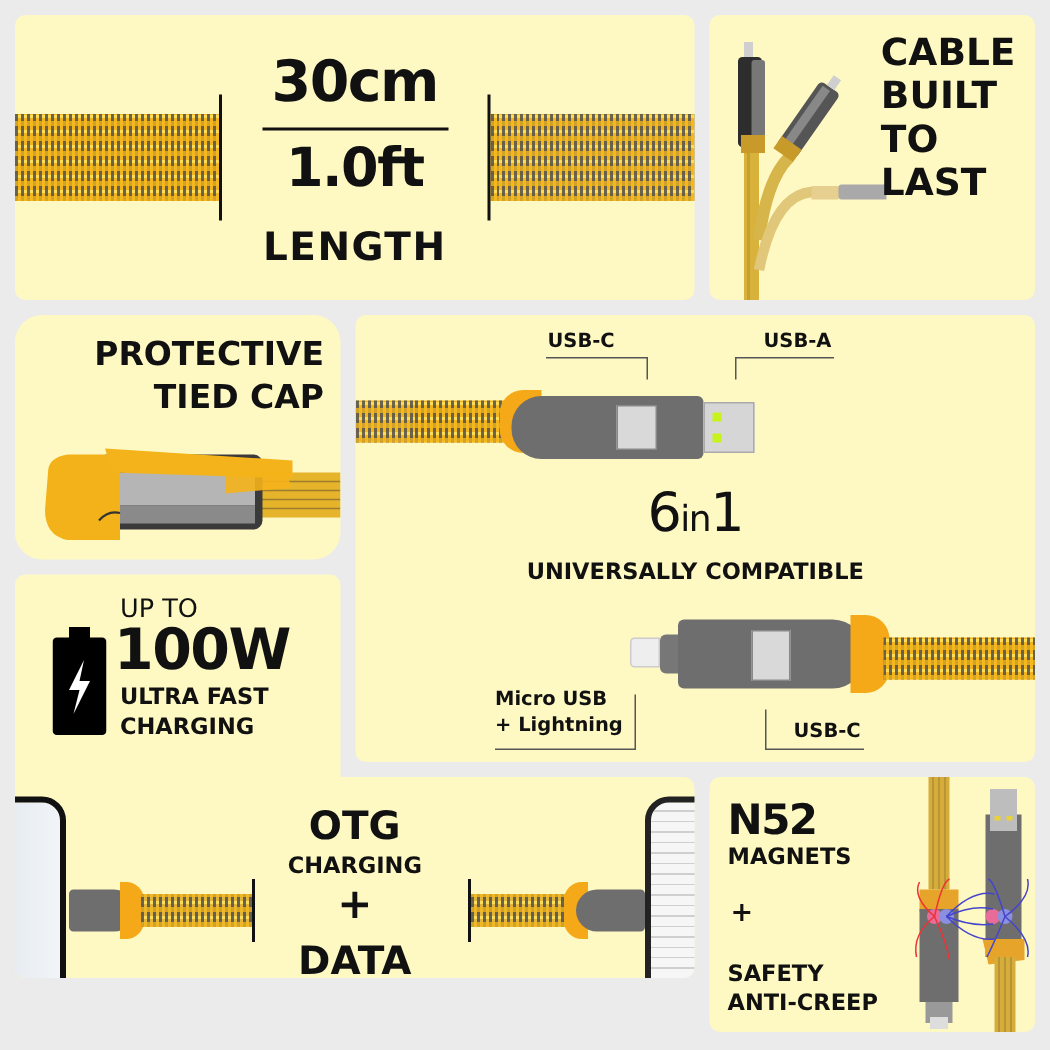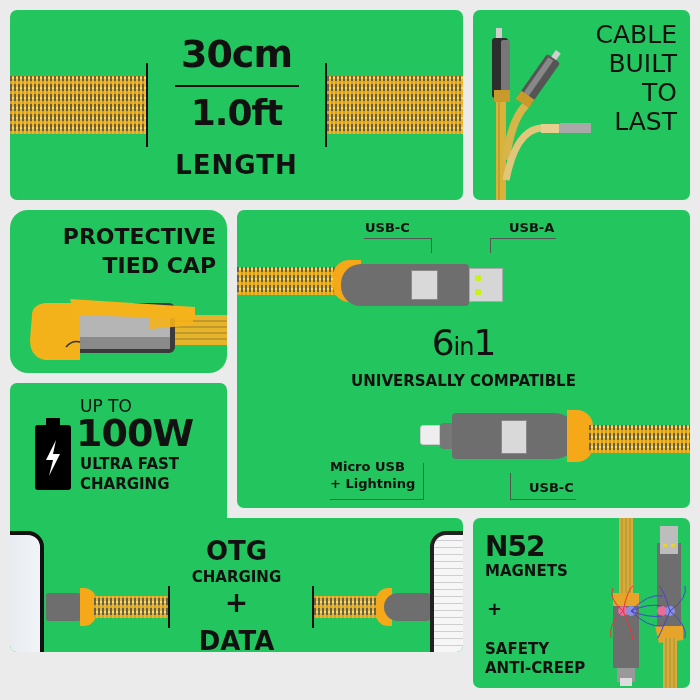--- a/index.html
+++ b/index.html
@@ -1,18 +1,18 @@
 <!DOCTYPE html>
 <html><head>
 <meta charset="utf-8">
 <style>
   * { box-sizing: border-box; margin: 0; padding: 0; }
   html, body { width: 700px; height: 700px; background: #ebebeb; overflow: hidden; }
   body { position: relative; font-family: "DejaVu Sans", "Liberation Sans", sans-serif; color: #111; }
-  .panel { position: absolute; background: #22c55e; border-radius: 7px; overflow: hidden; }
+  .panel { position: absolute; background: #fef9c3; border-radius: 7px; overflow: hidden; }
 
   
   .braid {
     position: absolute;
     background-color: #f2b51c;
     background-image:
       repeating-linear-gradient(90deg, rgba(80,80,80,0.85) 0 2px, transparent 2px 4px),
       repeating-linear-gradient(0deg, transparent 0 5px, rgba(255,225,90,0.9) 5px 7px, transparent 7px 10px);
   }
   .braid::after {
@@ -24,21 +24,21 @@
 
   
   #p-length { left: 10px; top: 10px; width: 453px; height: 190px; }
   #p-length .t-cm { position: absolute; left: 0; width: 100%; top: 22px; text-align: center; font-size: 38px; font-weight: bold; letter-spacing: -1px; }
   #p-length .divider { position: absolute; left: 165px; width: 124px; top: 75px; height: 2px; background: #111; }
   #p-length .t-ft { position: absolute; left: 0; width: 100%; top: 82px; text-align: center; font-size: 36px; font-weight: bold; letter-spacing: -1px; }
   #p-length .t-len { position: absolute; left: 0; width: 100%; top: 140px; text-align: center; font-size: 26px; letter-spacing: 1px; font-weight: bold; }
 
   
   #p-last { left: 473px; top: 10px; width: 217px; height: 190px; }
-  #p-last .big { position: absolute; right: 13px; text-align: right; font-size: 25px; font-weight: normal; line-height: 29px; top: 10px; }
+  #p-last .big { position: absolute; right: 13px; font-size: 25px; font-weight: bold; line-height: 29px; top: 10px; }
   #p-last .small { position: absolute; right: 13px; text-align: right; font-size: 14px; font-weight: bold; line-height: 20px; top: 145px; }
 
   
   #p-cap { left: 10px; top: 210px; width: 217px; height: 163px; border-radius: 18px; }
   #p-cap .title { position: absolute; right: 11px; top: 12px; text-align: right; font-size: 22px; font-weight: bold; line-height: 29px; }
 
   
   #p-power { left: 10px; top: 383px; width: 217px; height: 160px; }
   #p-power .upto { position: absolute; left: 70px; top: 13px; font-size: 17px; }
   #p-power .watt { position: absolute; left: 66px; top: 28px; font-size: 38px; font-weight: bold; letter-spacing: -1px; }

